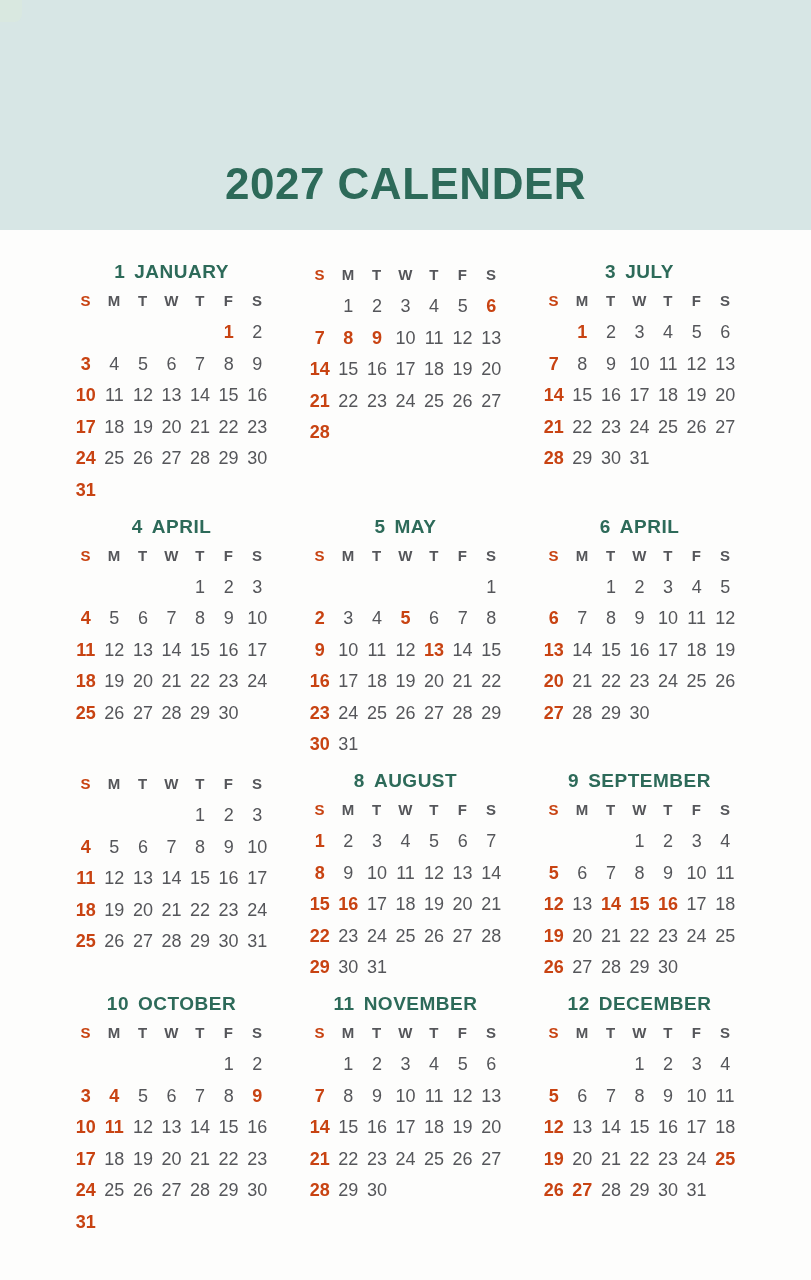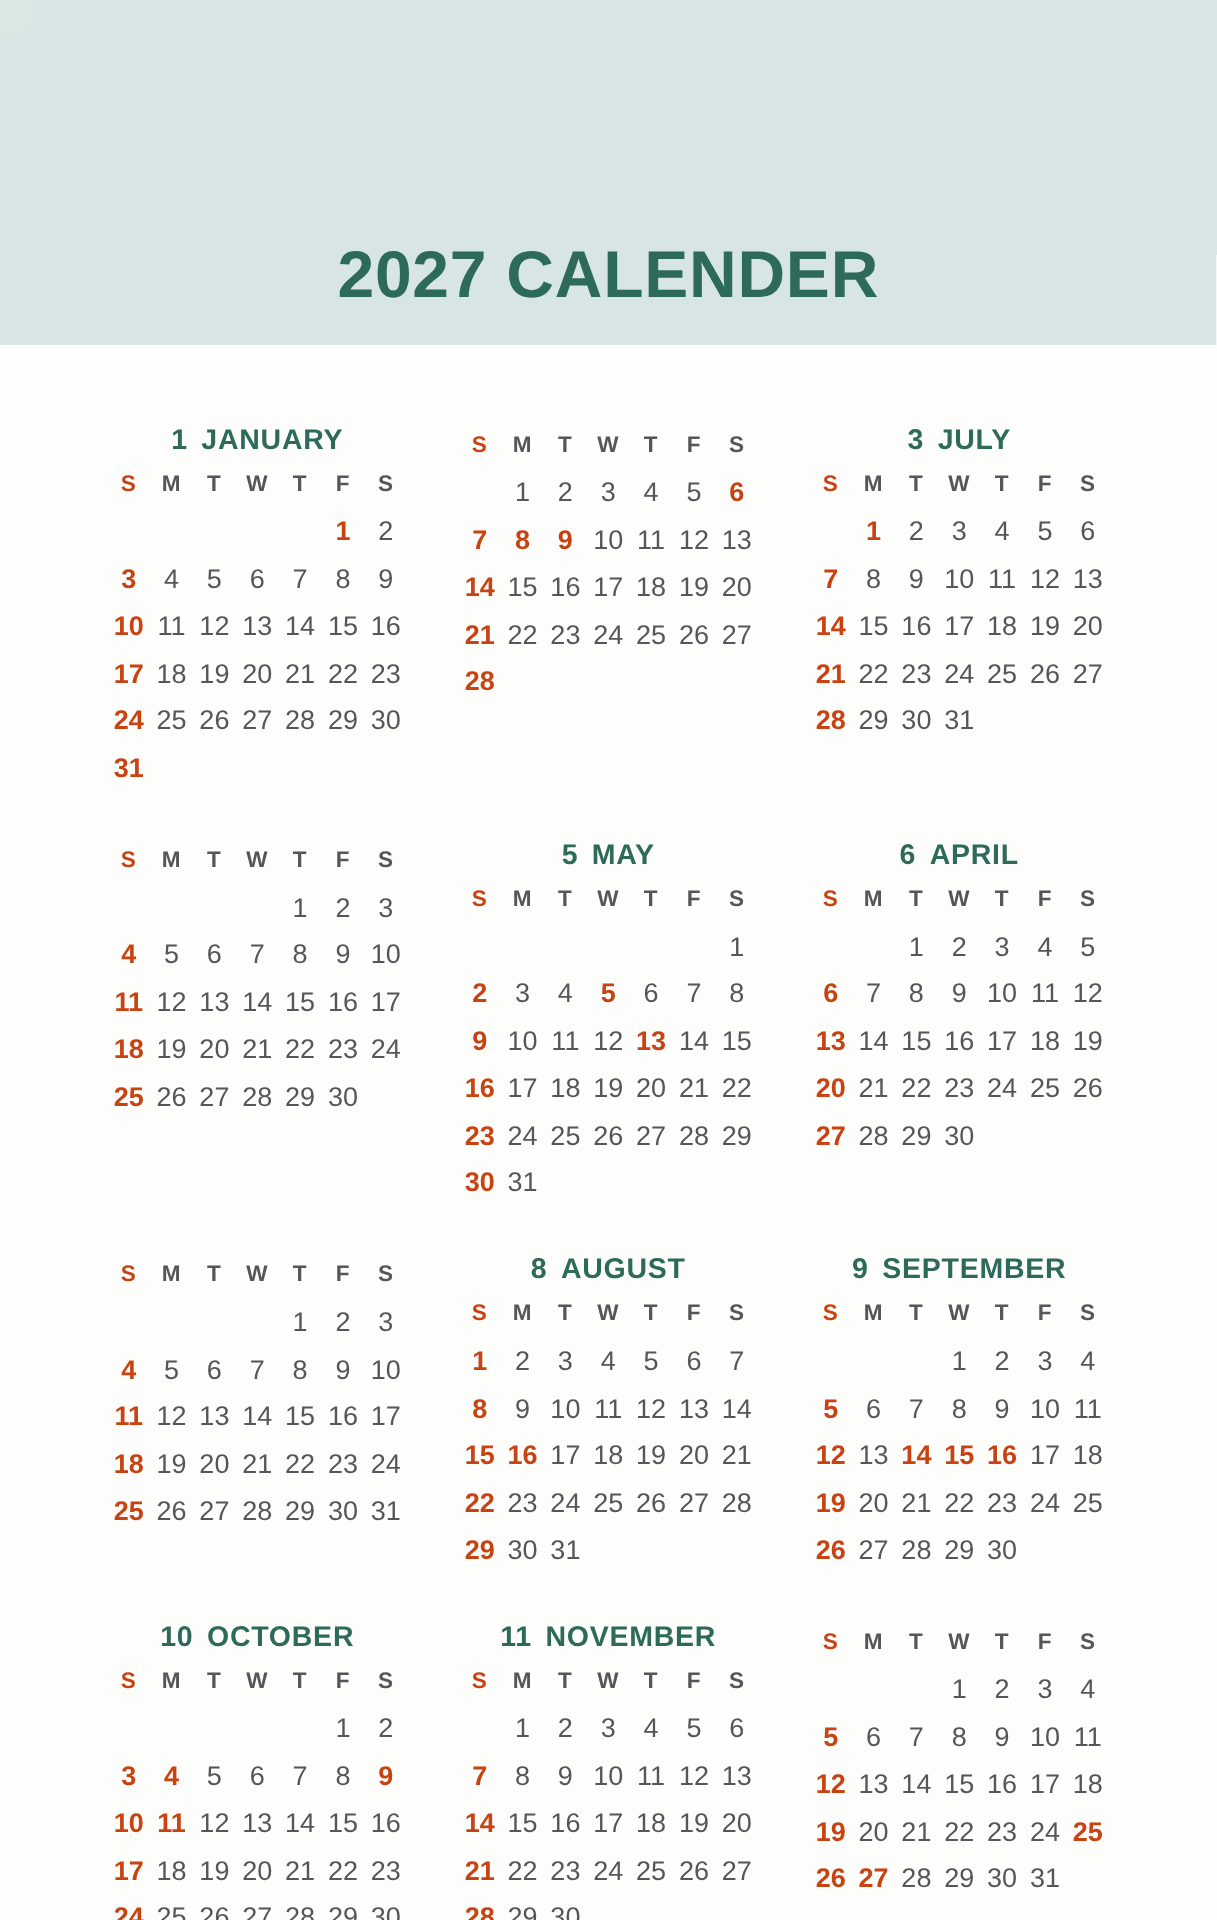--- a/index.html
+++ b/index.html
@@ -41,21 +41,21 @@
   .months-grid{
     width:668px;
     margin:0 auto;
     padding-top:29px;
     display:grid;
     grid-template-columns:repeat(3,200px);
     justify-content:space-between;
     row-gap:8px;
     align-items:start;
   }
-  .month{width:200px;margin-top:22px;}
+  .month{width:200px;}
   .month-title{
     text-align:center;
     color:var(--green);
     font-size:19px;font-weight:bold;
     letter-spacing:.5px;
     height:26px;line-height:26px;
   }
   .month-title .month-num{margin-right:9px;}
   .month-days{
     display:grid;
@@ -214,20 +214,21 @@
         <div class="cell day">25</div>
         <div class="cell day">26</div>
         <div class="cell day">27</div>
         <div class="cell day red">28</div>
         <div class="cell day">29</div>
         <div class="cell day">30</div>
         <div class="cell day">31</div>
       </div>
     </section>
     <section class="month">
+      <h2 class="month-title"><span class="month-num">4</span><span class="month-name">APRIL</span></h2>
       <div class="month-days">
         <div class="cell dow red">S</div>
         <div class="cell dow">M</div>
         <div class="cell dow">T</div>
         <div class="cell dow">W</div>
         <div class="cell dow">T</div>
         <div class="cell dow">F</div>
         <div class="cell dow">S</div>
         <div class="cell empty"></div>
         <div class="cell empty"></div>
@@ -577,20 +578,21 @@
         <div class="cell day">24</div>
         <div class="cell day">25</div>
         <div class="cell day">26</div>
         <div class="cell day">27</div>
         <div class="cell day red">28</div>
         <div class="cell day">29</div>
         <div class="cell day">30</div>
       </div>
     </section>
     <section class="month">
+      <h2 class="month-title"><span class="month-num">12</span><span class="month-name">DECEMBER</span></h2>
       <div class="month-days">
         <div class="cell dow red">S</div>
         <div class="cell dow">M</div>
         <div class="cell dow">T</div>
         <div class="cell dow">W</div>
         <div class="cell dow">T</div>
         <div class="cell dow">F</div>
         <div class="cell dow">S</div>
         <div class="cell empty"></div>
         <div class="cell empty"></div>

